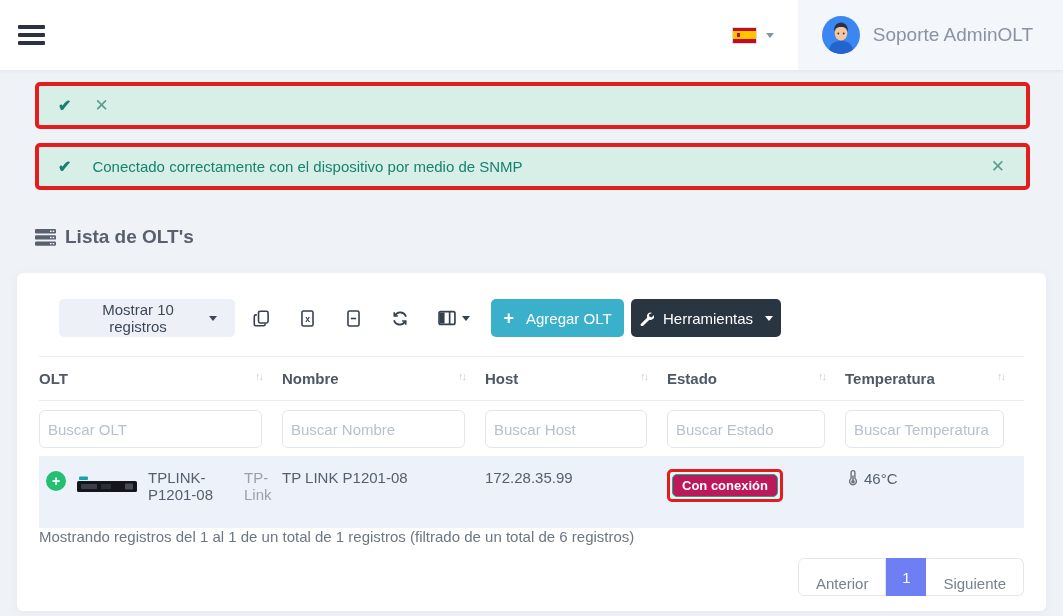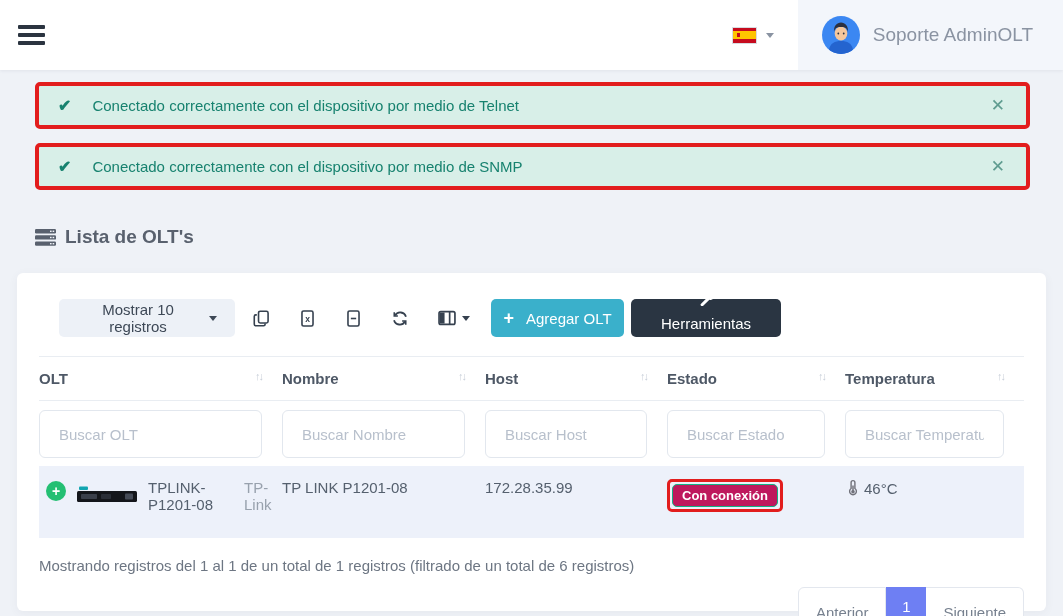--- a/index.html
+++ b/index.html
@@ -36,45 +36,45 @@
 
   
   .toolbar { display:flex; align-items:center;margin-left:20px; }
   .btn { border:none; cursor:pointer; font-family:inherit; font-size:15px; border-radius:5px; height:38px; display:inline-flex; align-items:center; justify-content:center; }
   .btn-length { background:#edf1f7; color:#3d4856; padding:0 18px; gap:10px; width:176px; }
   .btn-length .caret { color:#3d4856; }
   .icon-group { display:flex; align-items:center; gap:13px; margin-left:10px; }
   .tool-icon { background:none; border:none; cursor:pointer; padding:6px 8px; display:inline-flex; align-items:center; gap:6px; color:#36414f; }
   .btn-add { background:#3ab0cb; color:#fff; width:133px; gap:12px; margin-left:13px; font-size:15px; }
   .btn-add .plus { font-size:18px; font-weight:bold; line-height:1; }
-  .btn-tools { background:#2a3542; color:#fff; width:150px; gap:9px; margin-left:7px;flex-direction:column; }
+  .btn-tools { background:#2a3542; color:#fff; width:150px; gap:9px; margin-left:7px; }
   .btn-tools .caret { color:#fff; margin-left:3px; }
   .search-wrap { margin-left:auto; width:237px; height:38px; border:1px solid #dfe4ec; border-radius:6px; display:flex; align-items:center; padding:0 12px; gap:10px; background:#fff; }
   .search-wrap input { border:none; outline:none; flex:1; font-size:15px; font-family:inherit; color:#55606e; background:transparent; }
   .search-wrap input::placeholder { color:#b4bcc8; }
 
   
   table { width:100%; border-collapse:collapse; table-layout:fixed; margin-top:19px; }
   thead th { text-align:left; font-size:15px; color:#4e5866; font-weight:bold; padding:13px 0; border-top:1px solid #e9edf2; border-bottom:1px solid #e9edf2; }
   thead th .sort { float:right; margin-right:20px; font-size:11px; color:#c8cfd9; letter-spacing:-2px; font-weight:normal; }
   .filter-row td { padding:9px 0 8px; }
-  .filter-row input { width:calc(100% - 20px); height:48px; border:1px solid #e2e7ee; border-radius:6px; padding:0 19px; font-size:15px; font-family:inherit; color:#55606e; outline:none; }
+  .filter-row input { width:calc(100% - 20px); height:38px; border:1px solid #e2e7ee; border-radius:6px; padding:0 8px; font-size:15px; font-family:inherit; color:#55606e; outline:none; }
   .filter-row input::placeholder { color:#b8c0cc; }
   .data-row { background:#edf1fa; }
   .data-row td { padding:13px 0 0; height:72px; vertical-align:top; font-size:15px; color:#55606e; }
   .olt-cell { display:flex; align-items:center; gap:11px; padding-left:7px; }
   .expand-btn { width:20px; height:20px; border-radius:50%; background:#24bf73; color:#fff; border:none; cursor:pointer; font-size:14px; font-weight:bold; line-height:20px; text-align:center; flex:0 0 20px; align-self:flex-start; margin-top:2px; padding:0; }
   .olt-id { display:flex; flex-direction:row; gap:6px; }
   .olt-brand { color:#98a1ad; }
   .badge-annot { display:inline-block; border:3px solid #e21d1d; border-radius:5px; padding:2px; }
   .badge { display:inline-block; background:#be185d; color:#fff; font-size:13px; font-weight:bold; padding:3px 9px; border-radius:5px; border:1px solid #12b184; }
   .temp-cell { display:flex; align-items:center; gap:3px; }
 
   
-  .table-info { margin-top:19px; font-size:15px; color:#6d7683; }
+  .table-info { font-size:15px; color:#6d7683; }
   .pagination { display:flex; justify-content:flex-end; margin-top:13px; }
   .page-btn { height:38px; background:#fff; border:1px solid #e3e7ee; color:#77818f; font-size:15px; font-family:inherit; cursor:pointer; padding:16px 17px; }
   .page-btn.prev { border-radius:6px 0 0 6px; }
   .page-btn.next { border-radius:0 6px 6px 0; border-left:none; }
   .page-btn.active { background:#6e7ff3; border-color:#6e7ff3; color:#fff; width:40px; padding:0; }
 
   svg { display:block; }
 </style>
 </head>
 <body>
@@ -110,21 +110,20 @@
         </g>
       </svg>
     </span>
     <span class="username">Soporte AdminOLT</span>
   </div>
 </header>
 
 <div class="alerts">
   <div class="alert">
     <span class="check">✔</span>
-    <span class="msg">Conectado correctamente con el dispositivo por medio de Telnet</span>
     <span class="close">✕</span>
   </div>
   <div class="alert">
     <span class="check">✔</span>
     <span class="msg">Conectado correctamente con el dispositivo por medio de SNMP</span>
     <span class="close">✕</span>
   </div>
 </div>
 
 <div class="page-head">

